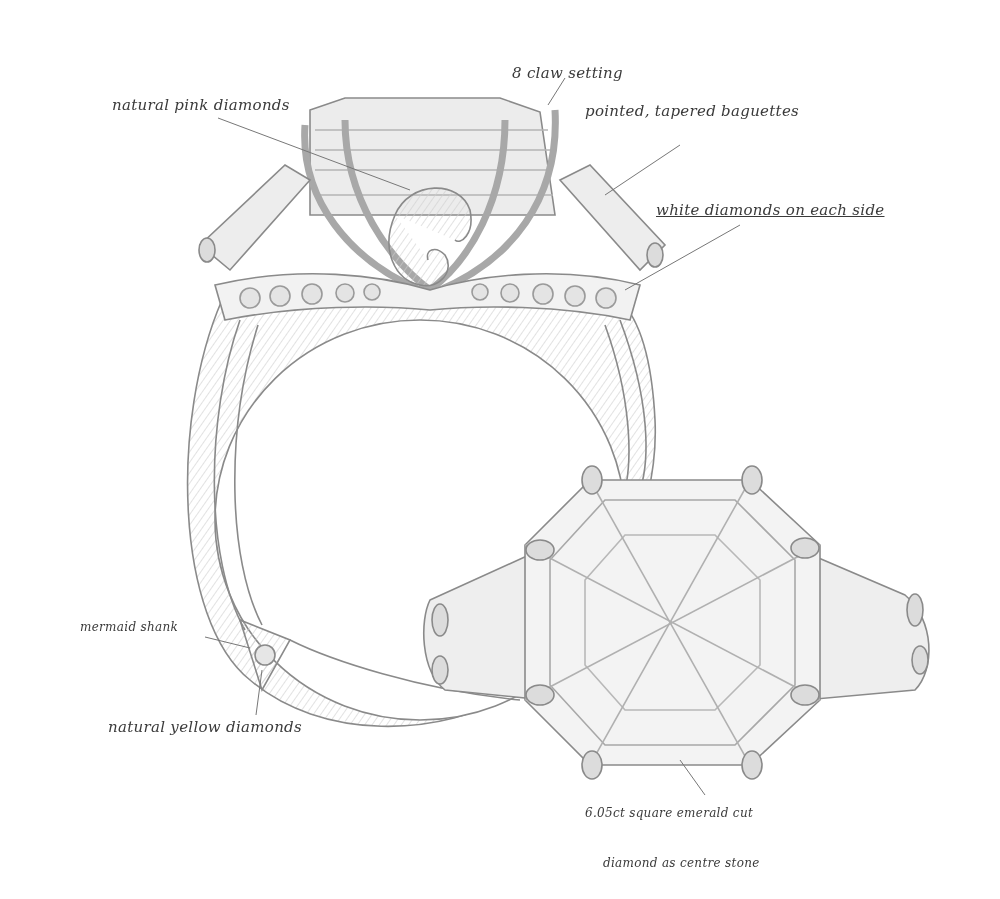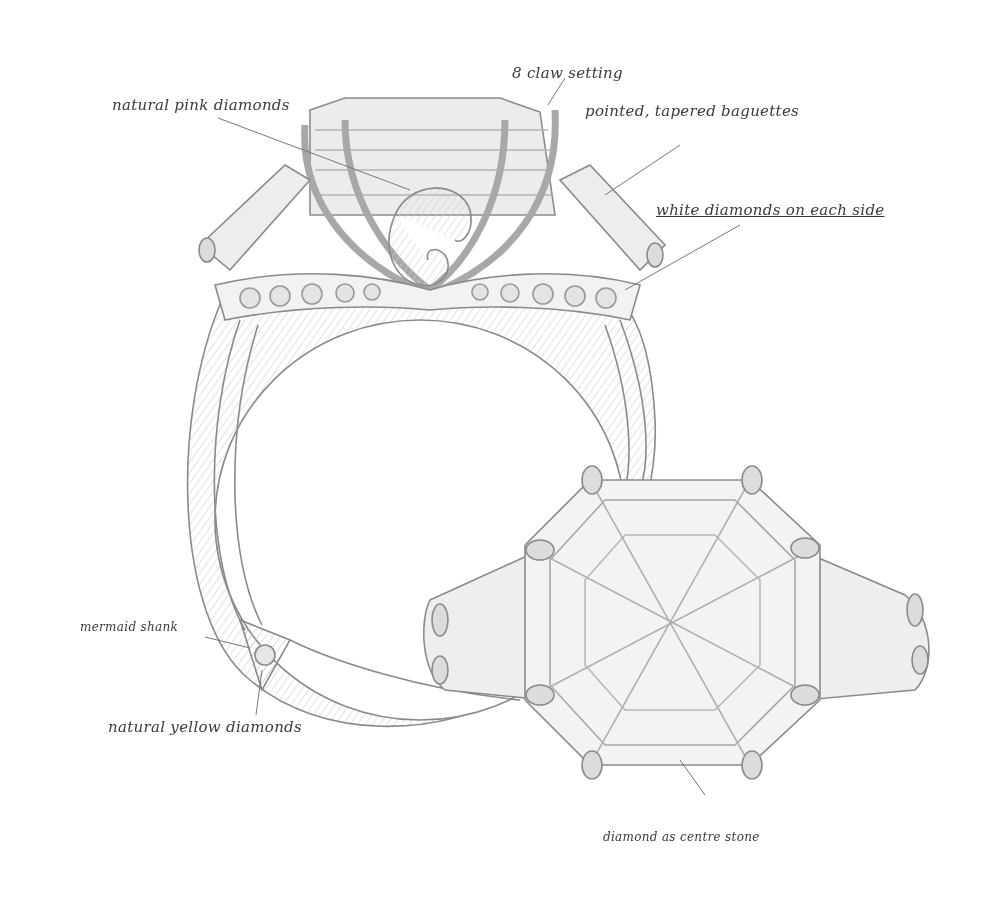--- a/index.html
+++ b/index.html
@@ -113,14 +113,15 @@
   </g>
 </svg>
 
 <div class="label" style="left:512px; top:64px;text-align:right;">8 claw setting</div>
 <div class="label" style="left:98px; top:96px;margin-left:14px;">natural pink diamonds</div>
 <div class="label" style="left:585px; top:102px;">pointed, tapered baguettes</div>
 <div class="label" style="left:656px; top:201px;text-decoration:underline;">white diamonds on each side</div>
 <div class="label small" style="left:80px; top:620px;">mermaid shank</div>
 <div class="label" style="left:108px; top:718px;">natural yellow diamonds</div>
 <div class="label small multiline" style="left:585px; top:800px; width:240px;">
+  <div>6.05ct square emerald cut</div>
   <div style="padding-left:18px;margin-top:24px;">diamond as centre stone</div>
 </div>
 
 </body></html>

